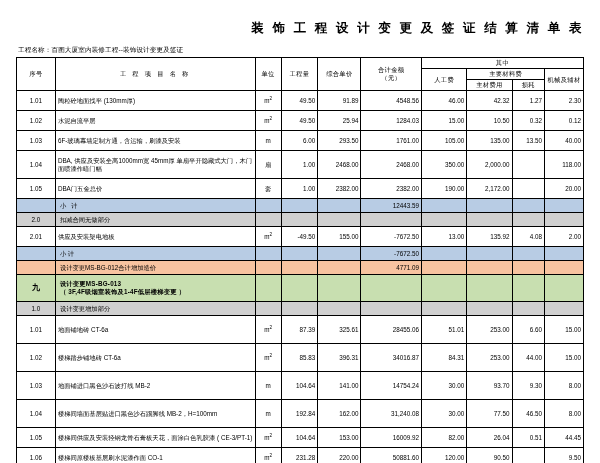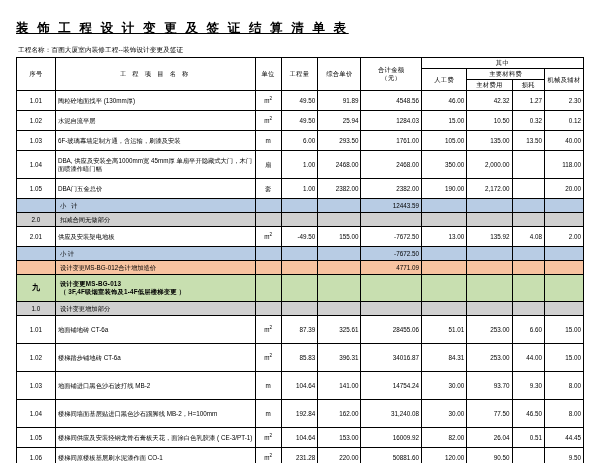--- a/index.html
+++ b/index.html
@@ -15,28 +15,27 @@
     overflow: hidden;
   }
   .page {
     position: relative;
     width: 600px;
     height: 463px;
     box-sizing: border-box;
     padding: 0 16px;
   }
   .doc-title {
-    text-align: left;
+    text-align: right;
     font-size: 12.5px;
     font-weight: bold;
     letter-spacing: 2.6px;
     margin: 20px 0 0 0;
     padding: 0;
     line-height: 16px;
-    text-decoration: underline;
   }
   .project-line {
     font-size: 6.6px;
     margin: 9px 0 3px 2px;
     line-height: 9px;
     letter-spacing: 0.1px;
   }
   table.sheet {
     border-collapse: collapse;
     width: 100%;

